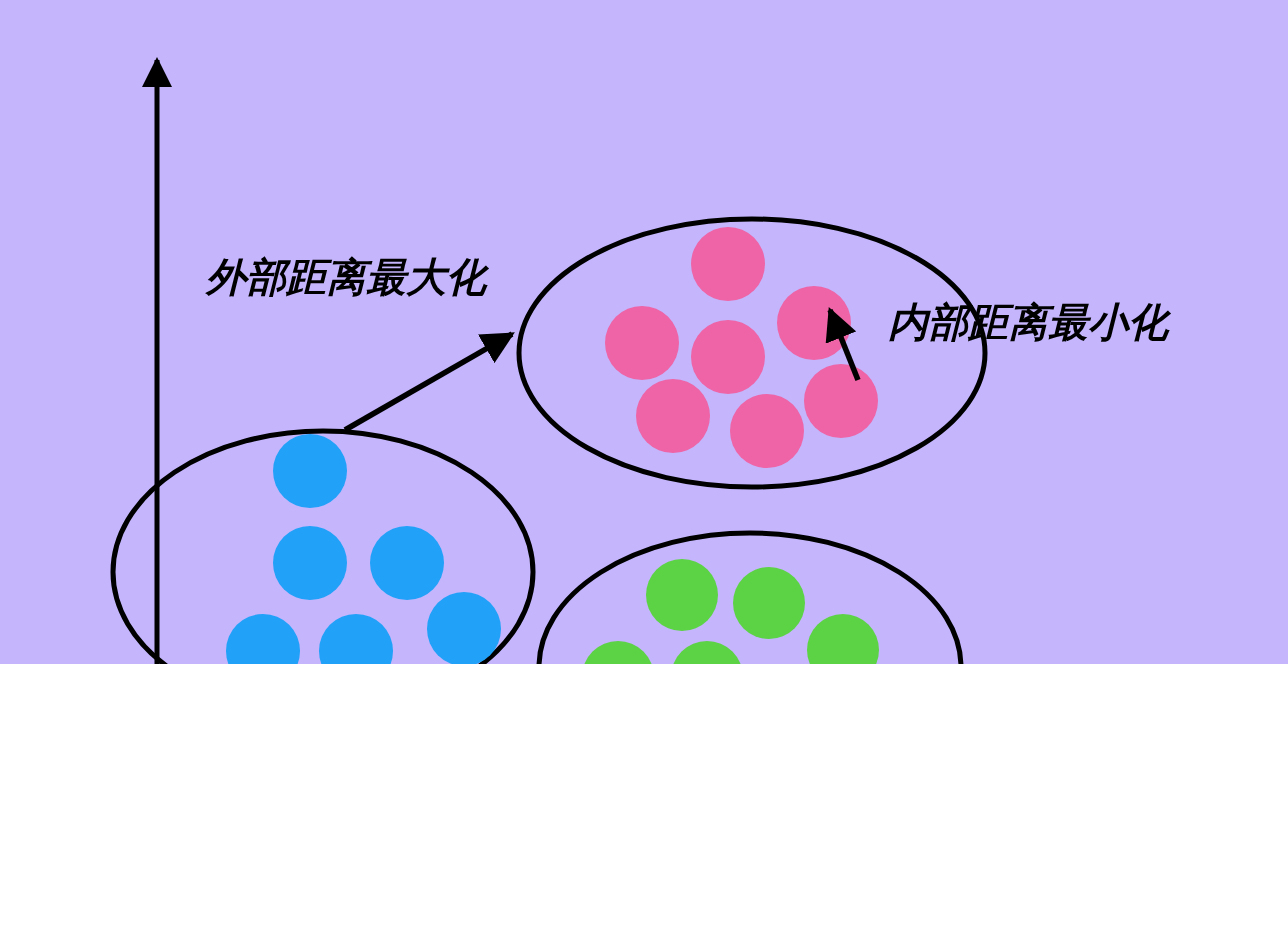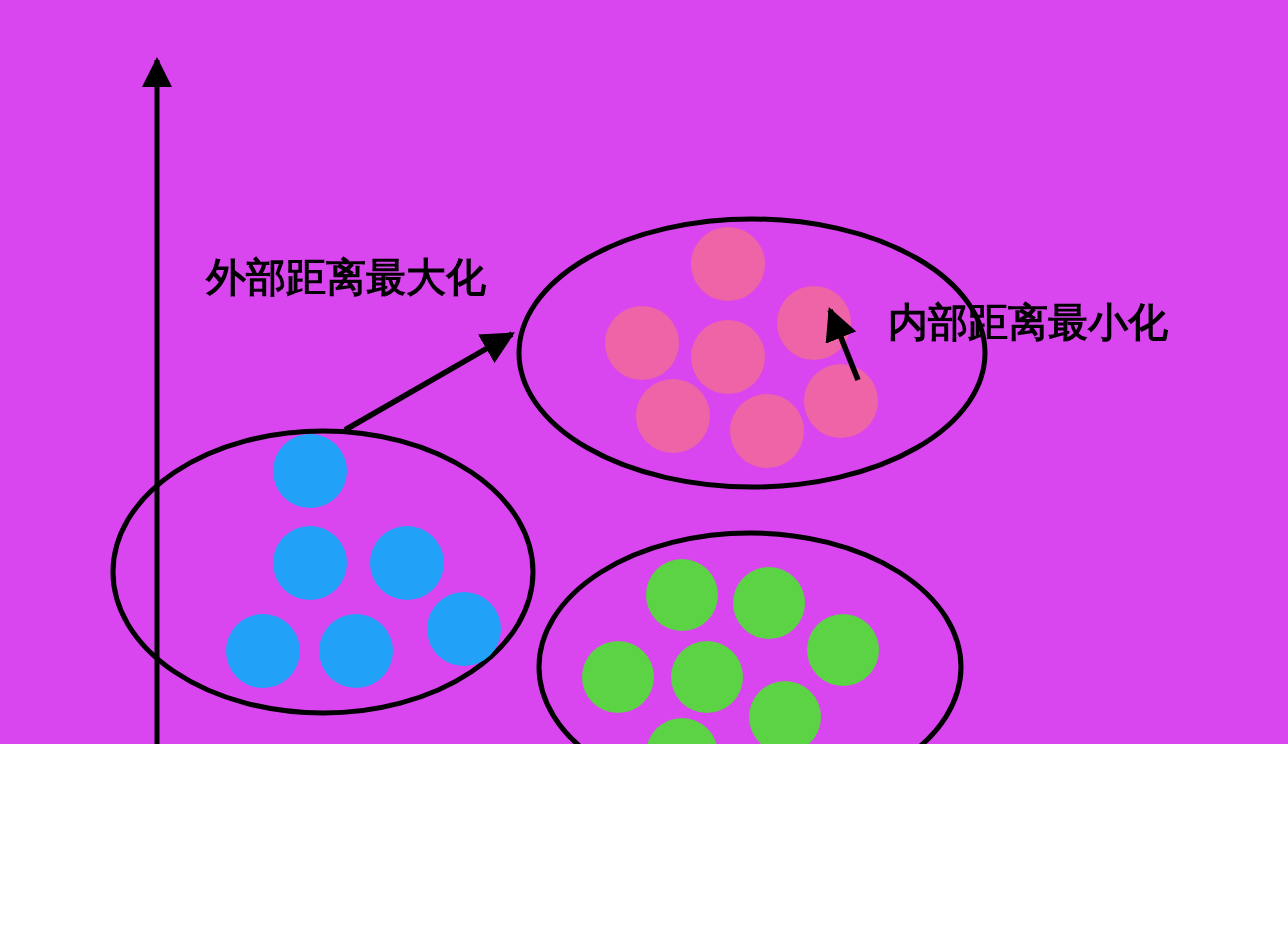--- a/index.html
+++ b/index.html
@@ -4,23 +4,24 @@
 <style>
   html, body {
     margin: 0;
     padding: 0;
     background: #ffffff;
     font-family: "DejaVu Sans", "Liberation Sans", sans-serif;
   }
   .canvas {
     position: relative;
     width: 1288px;
-    height: 744px;
-    background: #d946ef;
+    height: 664px;
+    background: #c4b5fd;
     overflow: hidden;
+    font-style: italic;
   }
   svg { display: block; }
   .axis, .arrow-line {
     stroke: #000000;
     fill: none;
     stroke-linecap: butt;
   }
   .axis { stroke-width: 5; }
   .arrow-line { stroke-width: 5.5; }
   .cluster-ellipse {

